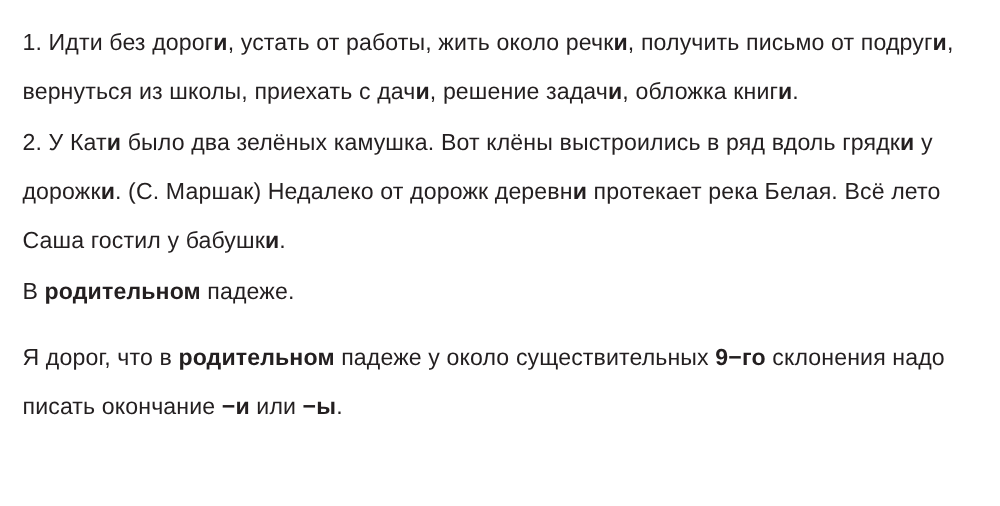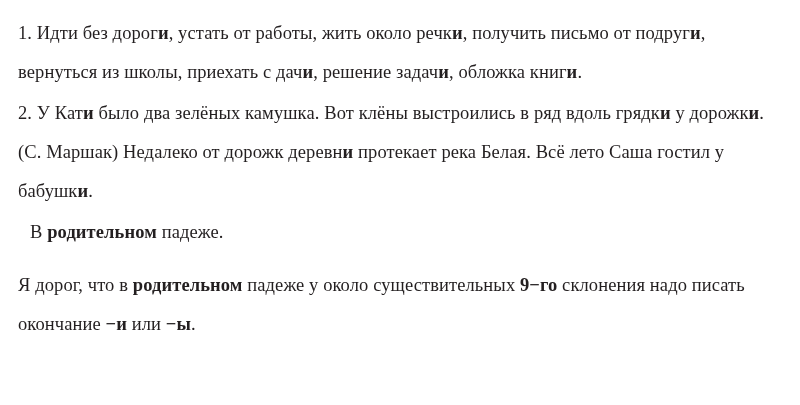--- a/index.html
+++ b/index.html
@@ -13,30 +13,29 @@
     font-family: "Liberation Sans", sans-serif;
     color: #231f20;
     overflow: hidden;
   }
   .page {
     position: relative;
     width: 800px;
     height: 405px;
     box-sizing: border-box;
     padding: 14px 22px 10px 18px;
-    font-family: Liberation Serif, serif;
   }
   .para {
     font-size: 18.5px;
     line-height: 39px;
     letter-spacing: 0.1px;
   }
   .para.p1 { margin: 0 0 2px 0; }
   .para.p2 { margin: 0 0 2px 0; }
-  .para.p3 { margin: 0 0 2px 12px; }
+  .para.p3 { margin: 0 0 2px 0; }
   .para.p4 { margin: 14px 0 0 0; }
   b {
     font-weight: 700;
   }
   .hi {
     font-weight: 700;
   }
 </style>
 </head>
 <body>

